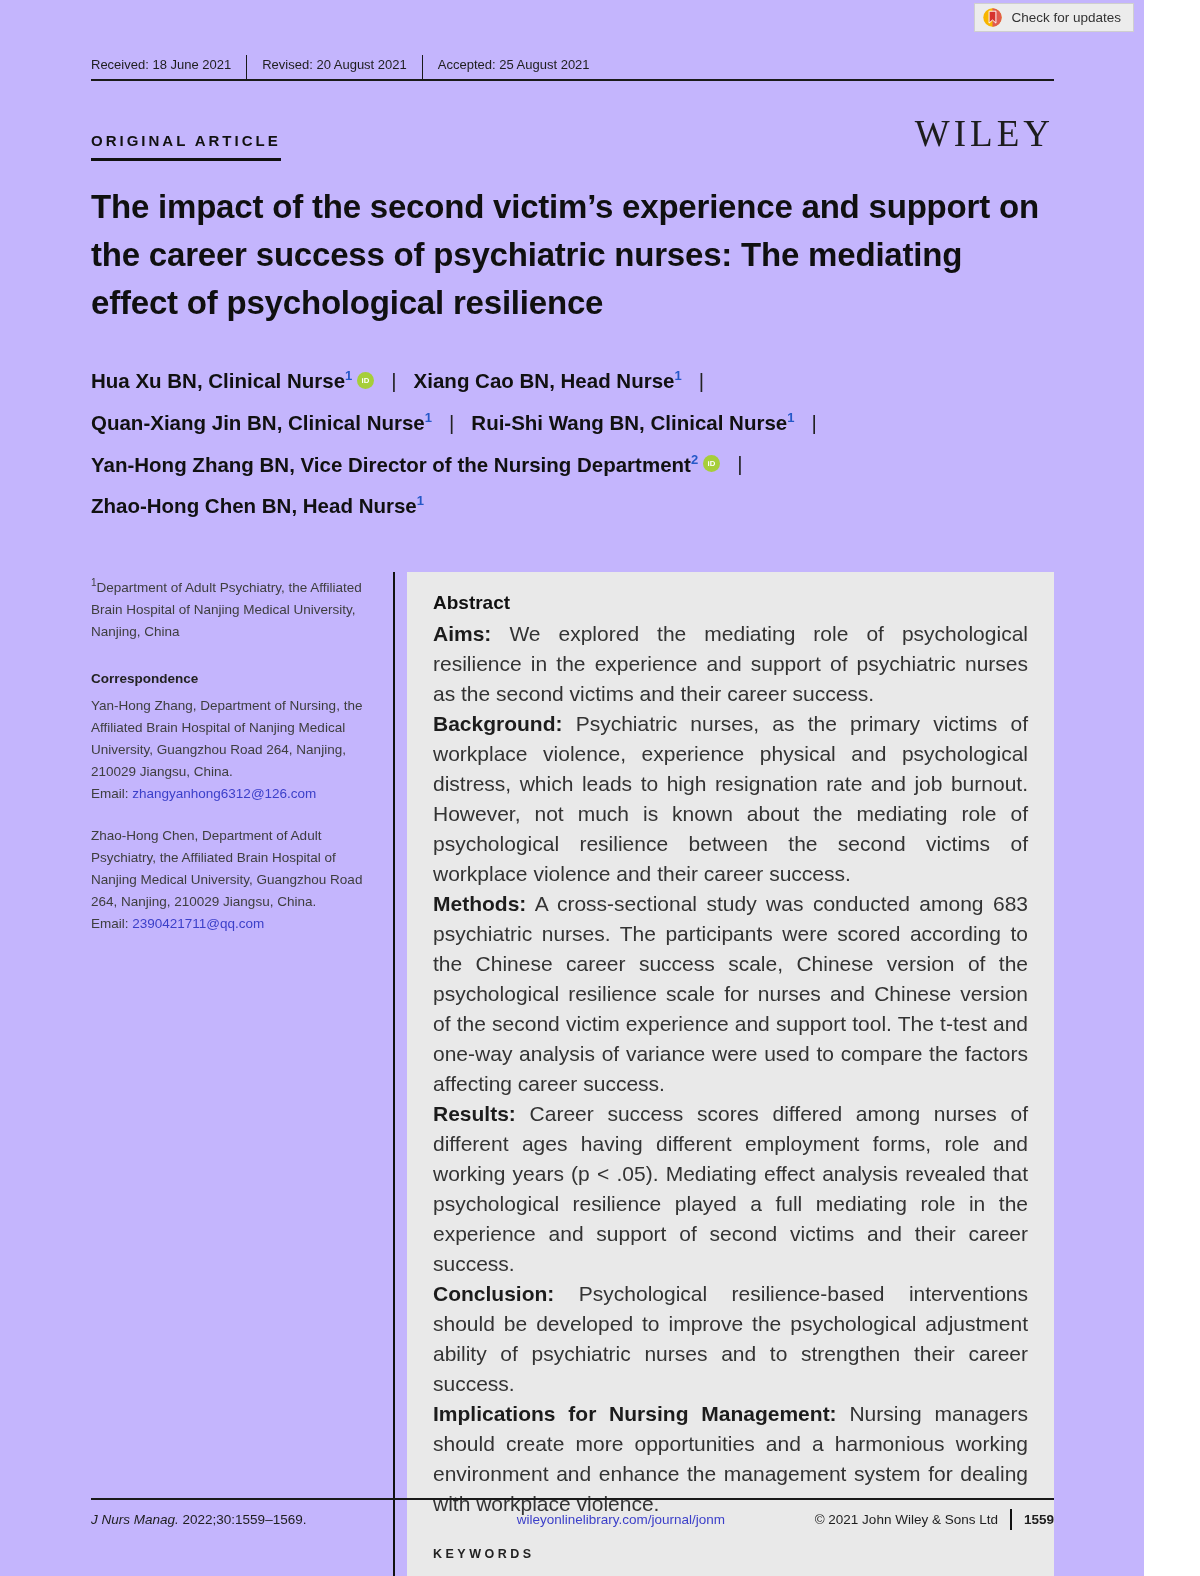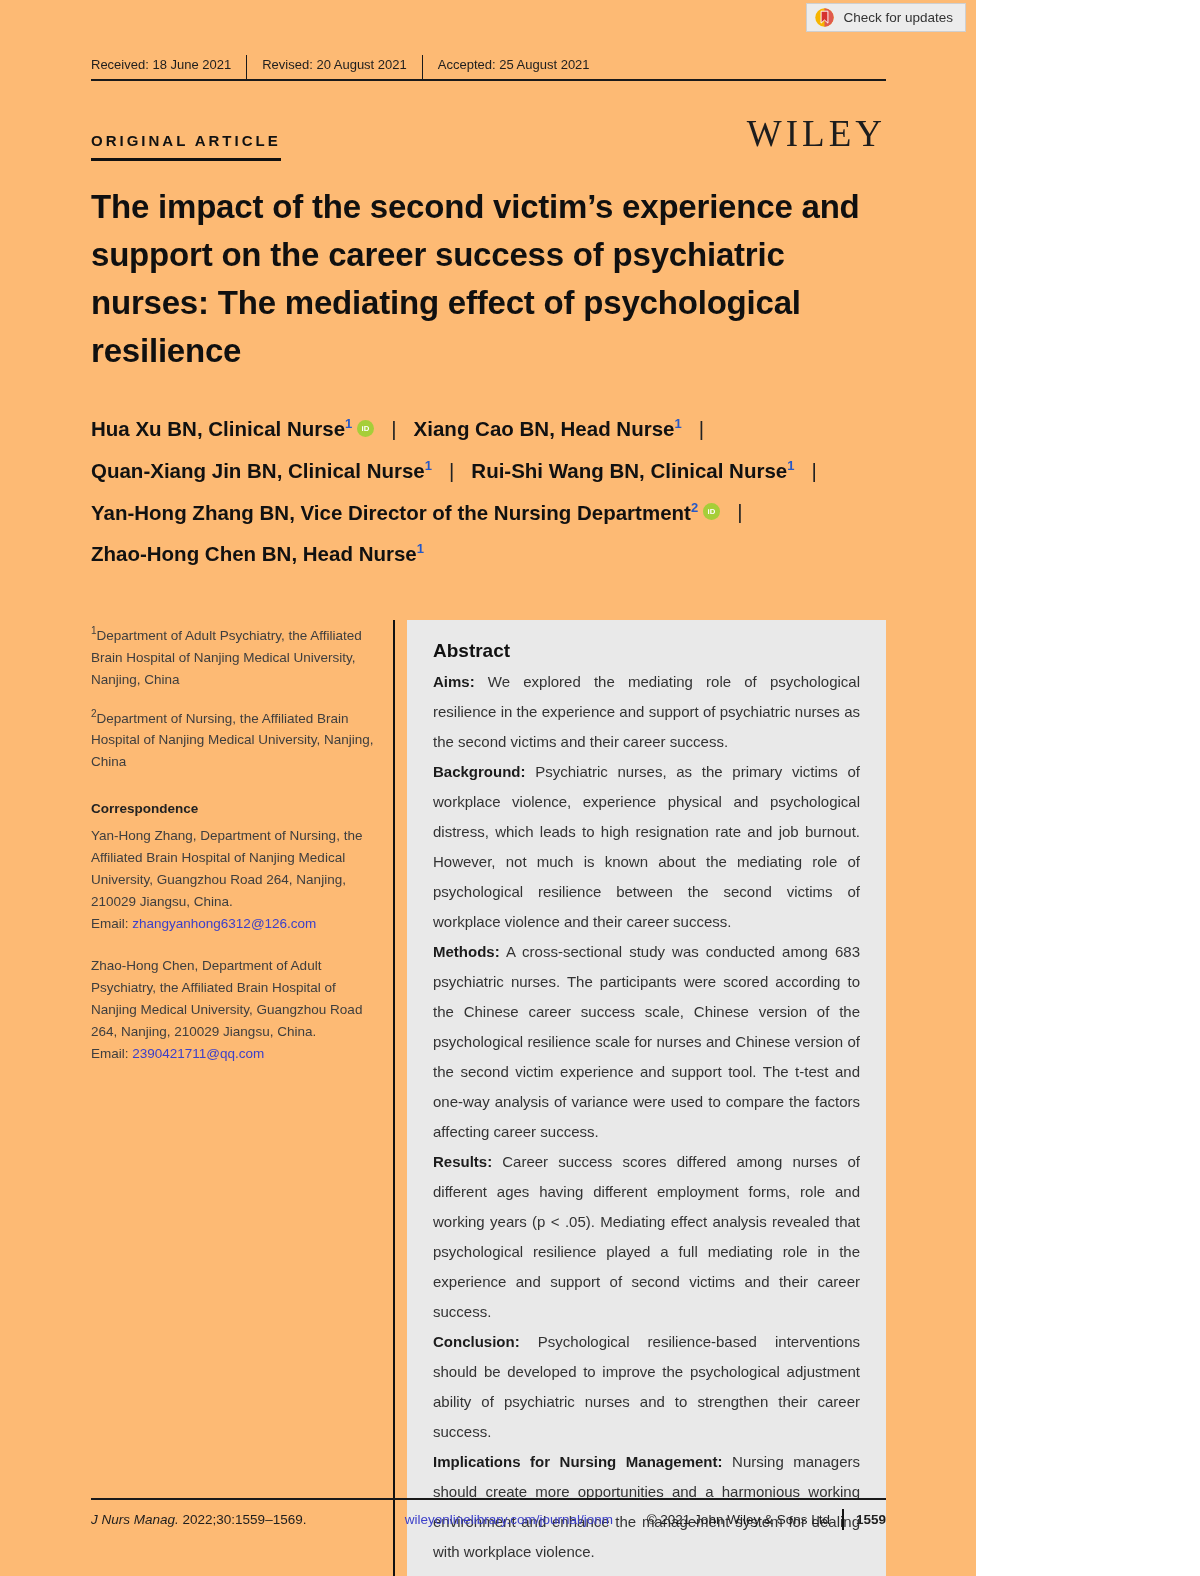--- a/index.html
+++ b/index.html
@@ -1,18 +1,18 @@
 <!DOCTYPE html>
 <html><head>
 <meta charset="utf-8">
 <style>
   * { box-sizing: border-box; }
   html,body { margin:0; padding:0; background:#ffffff; }
   .page {
-    position:relative; width:976px; height:1576px; background:#fdba74;
+    position:relative; width:1144px; height:1576px; background:#c4b5fd;
     font-family:"Liberation Sans", sans-serif; color:#1a1a1a; overflow:hidden;
   }
   
   .update-badge {
     position:absolute; top:3px; right:10px;
     display:flex; align-items:center; gap:8px;
     background:#ececec; border:1px solid #cfcfcf;
     padding:3px 12px 3px 7px; font-size:13.5px; color:#333; cursor:pointer;
   }
   .update-badge svg { display:block; }
@@ -57,21 +57,21 @@
   .affil sup, .left-col sup { font-size:10px; }
   .corr-heading { margin-top:25px; font-weight:700; color:#222; }
   .corr-entry { margin-top:5px; }
   .corr-entry + .corr-entry { margin-top:20px; }
   .email-link { color:#3b3fc9; text-decoration:none; cursor:pointer; }
 
   .col-divider { width:2px; background:#111; margin-left:8px; }
 
   .abstract-box { flex:1; margin-left:12px; background:#e9e9e9; padding:20px 26px 24px 26px; }
   .abstract-heading { font-size:19px; font-weight:700; color:#111; margin-bottom:5px; }
-  .abs-p { font-size:15px; line-height:30px; text-align:justify; color:#333; margin:0; }
+  .abs-p { font-size:21px; line-height:30px; text-align:justify; color:#333; margin:0; }
   .abs-p b { color:#1c1c1c; }
   .kw-heading { margin-top:28px; font-size:12.5px; font-weight:700; letter-spacing:3.5px; color:#222; }
   .kw-text { margin-top:8px; font-size:14.5px; color:#333; }
 
   
   .footer {
     position:absolute; left:91px; right:90px; top:1498px;
     border-top:2px solid #1a1a1a; padding-top:9px;
     display:flex; align-items:center; font-size:13.5px; color:#1e1e1e;gap:24px;
   }
@@ -118,21 +118,20 @@
             <text x="12" y="16.2" text-anchor="middle" font-size="11" font-weight="bold" fill="#ffffff" font-family="Liberation Sans, sans-serif">iD</text>
           </svg></span><span class="author-sep">|</span><span>Xiang Cao BN, Head Nurse</span><sup class="author-sup">1</sup><span class="author-sep">|</span><br><span>Quan-Xiang Jin BN, Clinical Nurse</span><sup class="author-sup">1</sup><span class="author-sep">|</span><span>Rui-Shi Wang BN, Clinical Nurse</span><sup class="author-sup">1</sup><span class="author-sep">|</span><br><span>Yan-Hong Zhang BN, Vice Director of the Nursing Department</span><sup class="author-sup">2</sup><span><svg class="orcid-icon" width="17" height="17" viewBox="0 0 24 24">
             <circle cx="12" cy="12" r="12" fill="#a6ce39"></circle>
             <text x="12" y="16.2" text-anchor="middle" font-size="11" font-weight="bold" fill="#ffffff" font-family="Liberation Sans, sans-serif">iD</text>
           </svg></span><span class="author-sep">|</span><br><span>Zhao-Hong Chen BN, Head Nurse</span><sup class="author-sup">1</sup></div>
 
     <div class="cols">
       <div class="left-col">
         <div id="affiliations">
             <p class="affil"><sup>1</sup><span>Department of Adult Psychiatry, the Affiliated Brain Hospital of Nanjing Medical University, Nanjing, China</span></p>
-            <p class="affil"><sup>2</sup><span>Department of Nursing, the Affiliated Brain Hospital of Nanjing Medical University, Nanjing, China</span></p>
           </div>
         <div class="corr-heading">Correspondence</div>
         <div id="corr-entries">
             <div class="corr-entry"><span>Yan-Hong Zhang, Department of Nursing, the Affiliated Brain Hospital of Nanjing Medical University, Guangzhou Road 264, Nanjing, 210029 Jiangsu, China.</span><br><span>Email: </span><a class="email-link">zhangyanhong6312@126.com</a></div>
             <div class="corr-entry"><span>Zhao-Hong Chen, Department of Adult Psychiatry, the Affiliated Brain Hospital of Nanjing Medical University, Guangzhou Road 264, Nanjing, 210029 Jiangsu, China.</span><br><span>Email: </span><a class="email-link">2390421711@qq.com</a></div>
           </div>
       </div>
       <div class="col-divider"></div>
       <div class="abstract-box">
         <div class="abstract-heading">Abstract</div>

